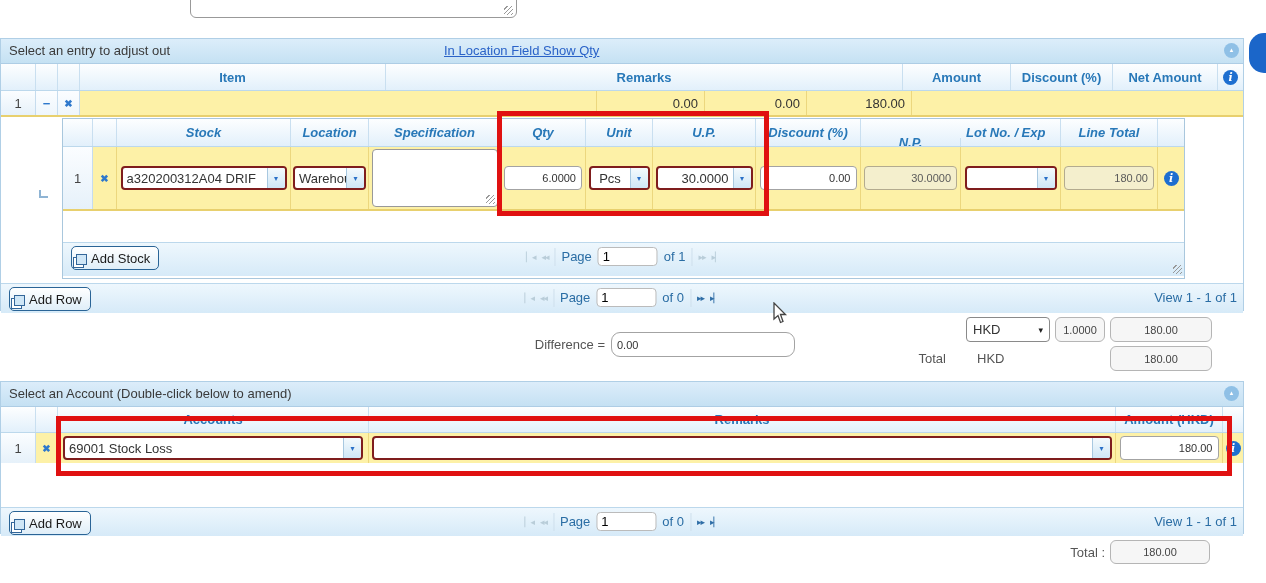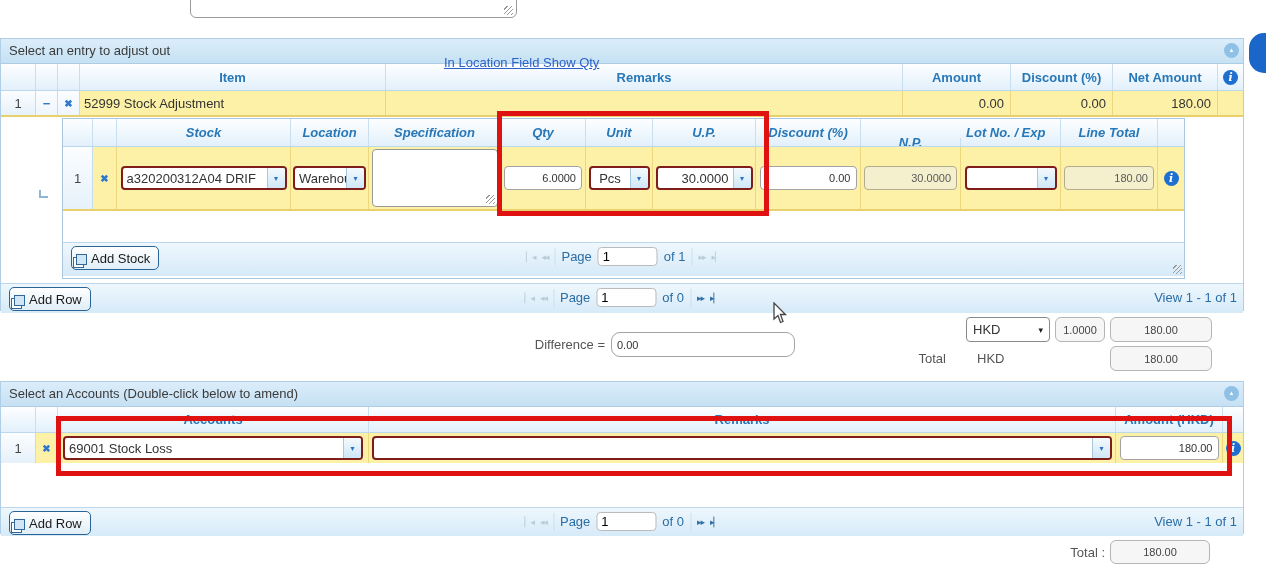--- a/index.html
+++ b/index.html
@@ -3,21 +3,21 @@
 <meta charset="utf-8">
 <style>
   html,body{margin:0;padding:0;background:#fff;}
   body{font-family:"Liberation Sans",sans-serif;font-size:13px;color:#333;}
   .stage{position:relative;width:1266px;height:583px;overflow:hidden;background:#fff;}
 
   
   .panel{position:absolute;left:0;width:1244px;border:1px solid #b0cfe6;box-sizing:border-box;background:#fff;}
   .titlebar{position:relative;height:24px;background:linear-gradient(#dcedfa,#c5e1f3);border-bottom:1px solid #aecde5;}
   .titlebar .title{position:absolute;left:8px;top:4px;color:#3a3a3a;}
-  .titlebar a{position:absolute;top:16px;color:#2a62c8;text-decoration:underline;cursor:pointer;}
+  .titlebar a{position:absolute;top:4px;color:#2a62c8;text-decoration:underline;cursor:pointer;}
   .collapse-btn{position:absolute;right:4px;top:4px;width:15px;height:15px;border-radius:50%;
     background:#8fc0e6;color:#fff;font-size:6px;line-height:15px;text-align:center;cursor:pointer;}
 
   .hdr-row,.data-row{display:flex;box-sizing:border-box;}
   .hdr-row{background:linear-gradient(#fdfeff,#e2f0fb);border-bottom:1px solid #bcd8ec;}
   .hc{box-sizing:border-box;border-right:1px solid #c9dff0;color:#2878b8;font-weight:bold;
       text-align:center;white-space:nowrap;overflow:hidden;display:flex;align-items:center;justify-content:center;}
   .dc{box-sizing:border-box;border-right:1px solid #ecd77e;display:flex;align-items:center;white-space:nowrap;overflow:hidden;}
   .numcell{background:linear-gradient(#fbfdff,#e6f1fa);border-right:1px solid #c6dcee !important;justify-content:center;color:#444;}
   .lightcell{background:linear-gradient(#fbfdff,#eef6fc);border-right:1px solid #c6dcee !important;justify-content:center;}
@@ -100,21 +100,20 @@
     </div>
 
     <div class="data-row" style="height:26px;border-bottom:2px solid #e8d06e;">
       <div class="dc numcell" style="width:35px;">1</div>
       <div class="dc lightcell" style="width:22px;">
           <span class="minus-ico">−</span>
         </div>
       <div class="dc lightcell" style="width:22px;">
           <span class="x-ico">✖</span>
         </div>
-      <div class="dc yellow" style="width:306px;padding-left:4px;">52999 Stock Adjustment</div>
       <div class="dc yellow" style="width:517px;"></div>
       <div class="dc yellow num" style="width:108px;">0.00</div>
       <div class="dc yellow num" style="width:102px;">0.00</div>
       <div class="dc yellow num" style="width:105px;">180.00</div>
       <div class="dc yellow" style="flex:1;border-right:none;"></div>
     </div>
 
     <div style="position:relative;height:166px;background:#fff;">
       <div class="lconn" style="left:38px;top:73px;"></div>
 
@@ -249,21 +248,21 @@
 
   <span class="lbl" style="left:455px;top:337px;width:150px;text-align:right;">Difference =</span>
   <input class="inp" style="position: absolute; left: 611px; top: 332px; width: 184px; height: 25px; border-radius: 9px;" value="0.00">
 
   <span class="lbl" style="left:900px;top:351px;width:46px;text-align:right;">Total</span>
   <span class="lbl" style="left:977px;top:351px;">HKD</span>
   <input class="inp dis2 ta-r" style="position: absolute; left: 1110px; top: 346px; width: 102px; height: 25px;" value="180.00">
 
   <section class="panel" style="top:381px;height:153px;">
     <div class="titlebar">
-      <span class="title">Select an Accounts (Double-click below to amend)</span>
+      <span class="title">Select an Account (Double-click below to amend)</span>
       <span class="collapse-btn"><span>▲</span></span>
     </div>
 
     <div class="hdr-row" style="height:26px;">
       <div class="hc" style="width:35px;"></div>
       <div class="hc" style="width:22px;"></div>
       <div class="hc" style="width:311px;">Accounts</div>
       <div class="hc" style="width:747px;">Remarks</div>
       <div class="hc" style="width:107px;">Amount (HKD)</div>
       <div class="hc" style="flex:1;border-right:none;"></div>

